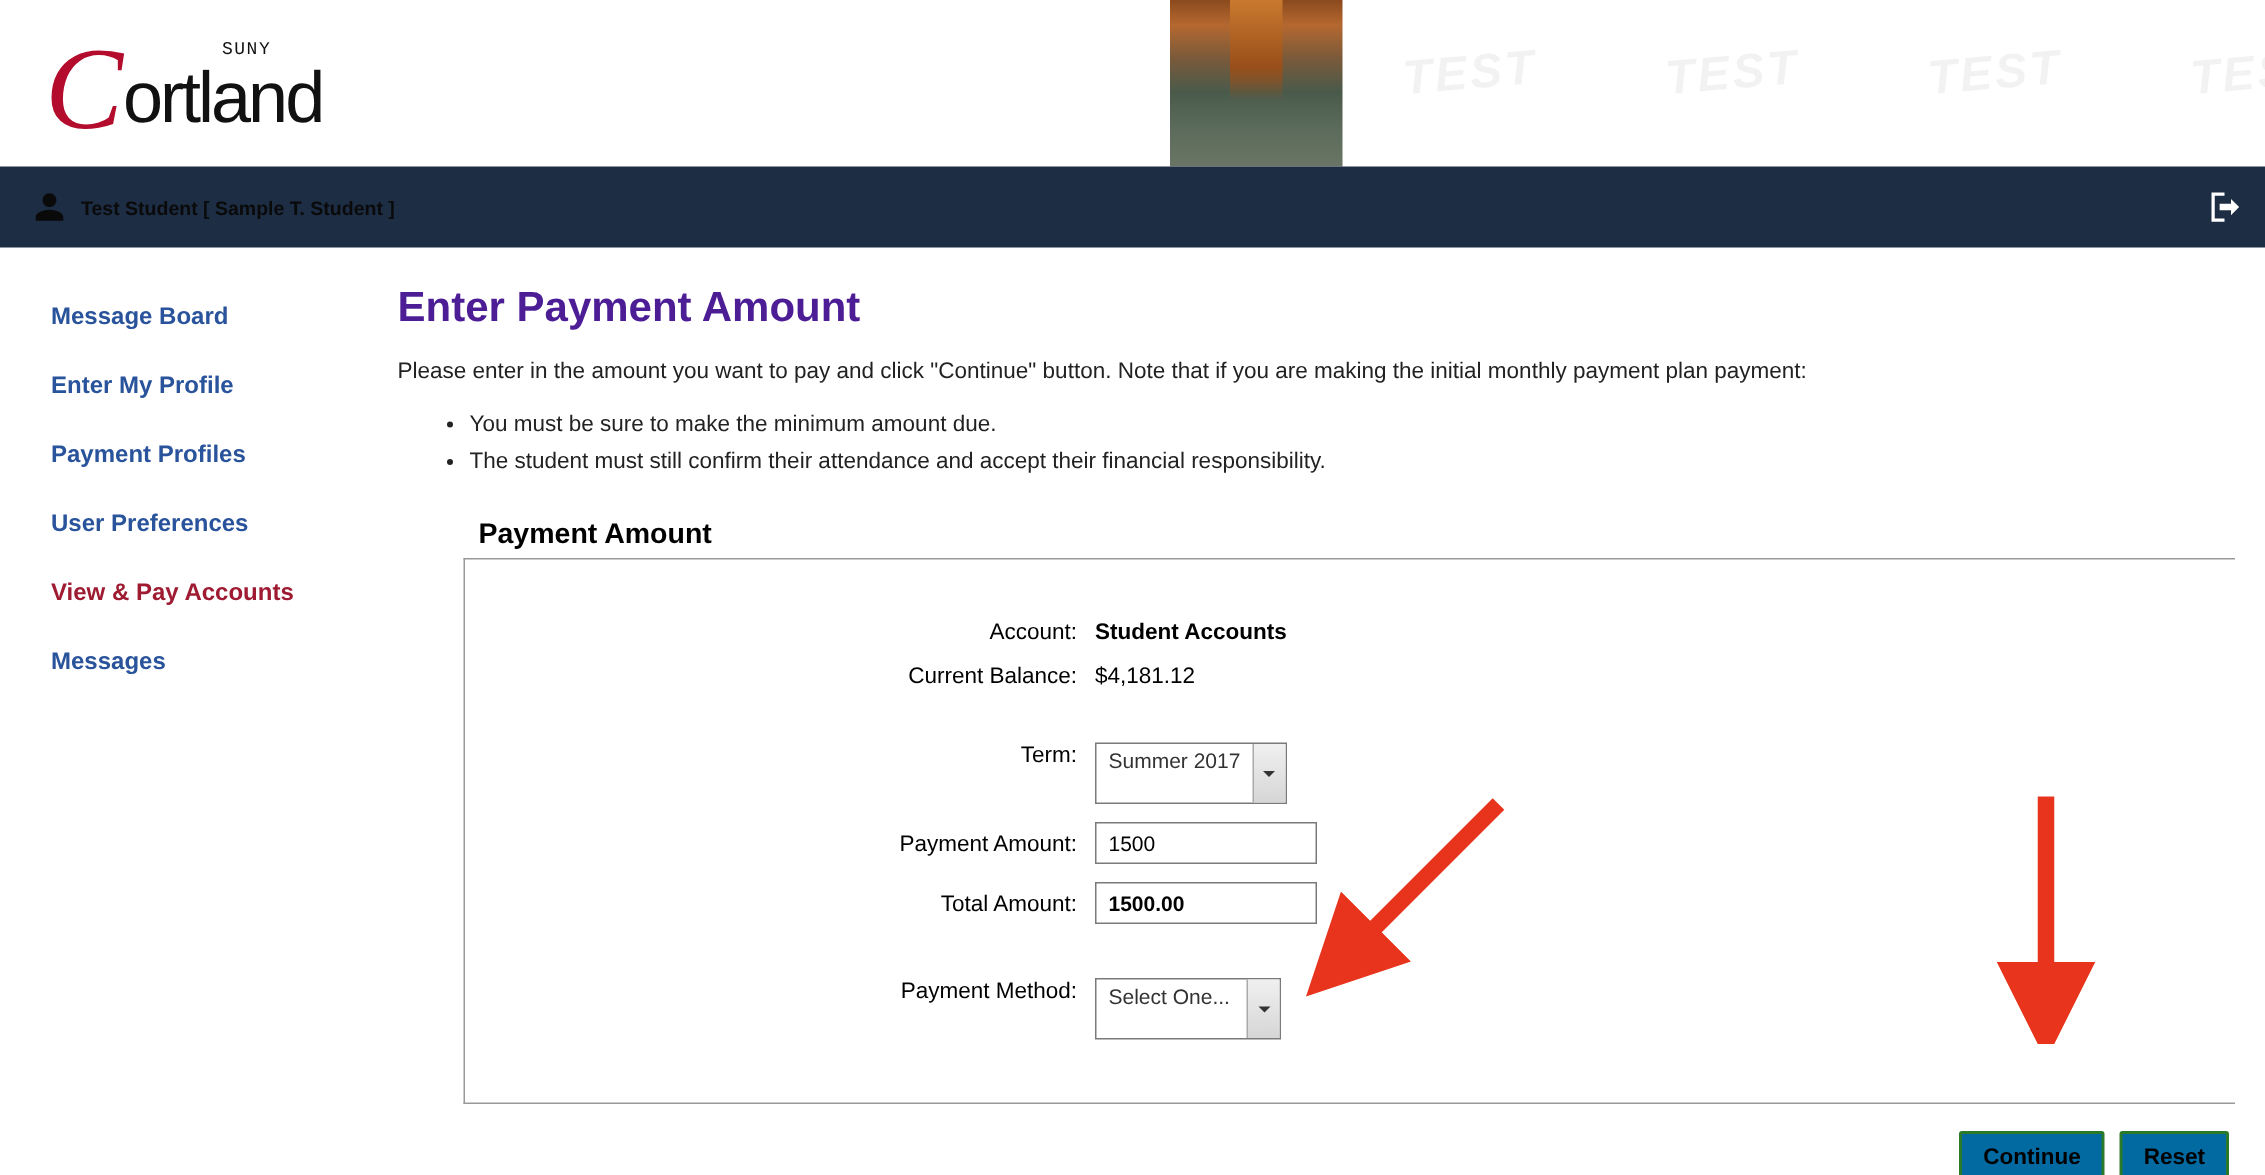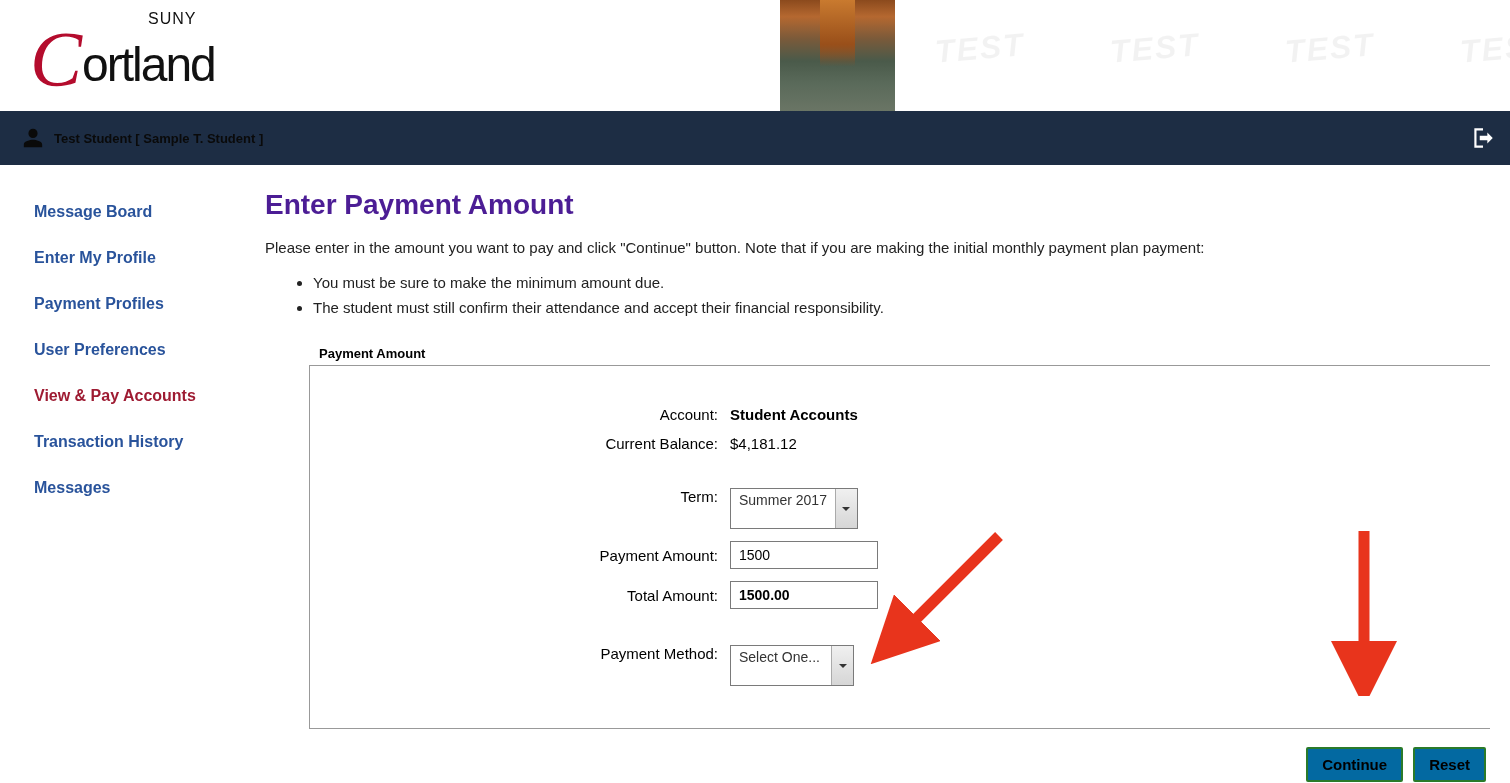--- a/index.html
+++ b/index.html
@@ -39,25 +39,25 @@
       transform: translateY(4px);
       font-weight: 400;
     }
     .logo .rest {
       font-family: Arial, sans-serif;
       font-weight: 400;
       letter-spacing: -2px;
     }
     .logo .suny {
       position: absolute;
-      top: 0;
+      top: 16px;
       left: 118px;
-      font-size: 16px;
+      font-size: 12px;
       letter-spacing: 1px;
-      font-family: Liberation Sans, sans-serif;
+      font-family: Liberation Mono, monospace;
     }
     .header-center-img {
       position: absolute;
       left: 780px;
       top: 0;
       width: 115px;
       height: 111px;
       background: linear-gradient(to bottom,
         #8b4a1d 0%, #b56830 15%, #7a5a3a 35%,
         #4a5a4a 55%, #5a6a5a 75%, #6a7565 100%);
@@ -148,21 +148,21 @@
       font-size: 15px;
       color: #222;
       padding: 4px 0;
       list-style: disc;
     }
     .fieldset-wrap {
       margin-left: 44px;
       position: relative;
     }
     .fieldset-legend {
-      font-size: 13px;
+      font-size: 19px;
       font-weight: 700;
       color: #000;
       margin-bottom: 4px;
       padding-left: 10px;
     }
     .fieldset-box {
       border-left: 1px solid #999;
       border-top: 1px solid #999;
       border-bottom: 1px solid #999;
       border-right: none;
@@ -267,21 +267,20 @@
   </svg>
 </div>
 
 <div class="content-region">
   <div class="sidebar">
     <a class="nav-item">Message Board</a>
     <a class="nav-item">Enter My Profile</a>
     <a class="nav-item">Payment Profiles</a>
     <a class="nav-item">User Preferences</a>
     <a class="nav-item active">View &amp; Pay Accounts</a>
-    <a class="nav-item">Transaction History</a>
     <a class="nav-item">Messages</a>
   </div>
 
   <div class="main">
     <h1 class="page-title">Enter Payment Amount</h1>
     <p class="instructions">Please enter in the amount you want to pay and click "Continue" button. Note that if you are making the initial monthly payment plan payment:</p>
     <ul class="bullets">
       <li>You must be sure to make the minimum amount due.</li>
       <li>The student must still confirm their attendance and accept their financial responsibility.</li>
     </ul>

